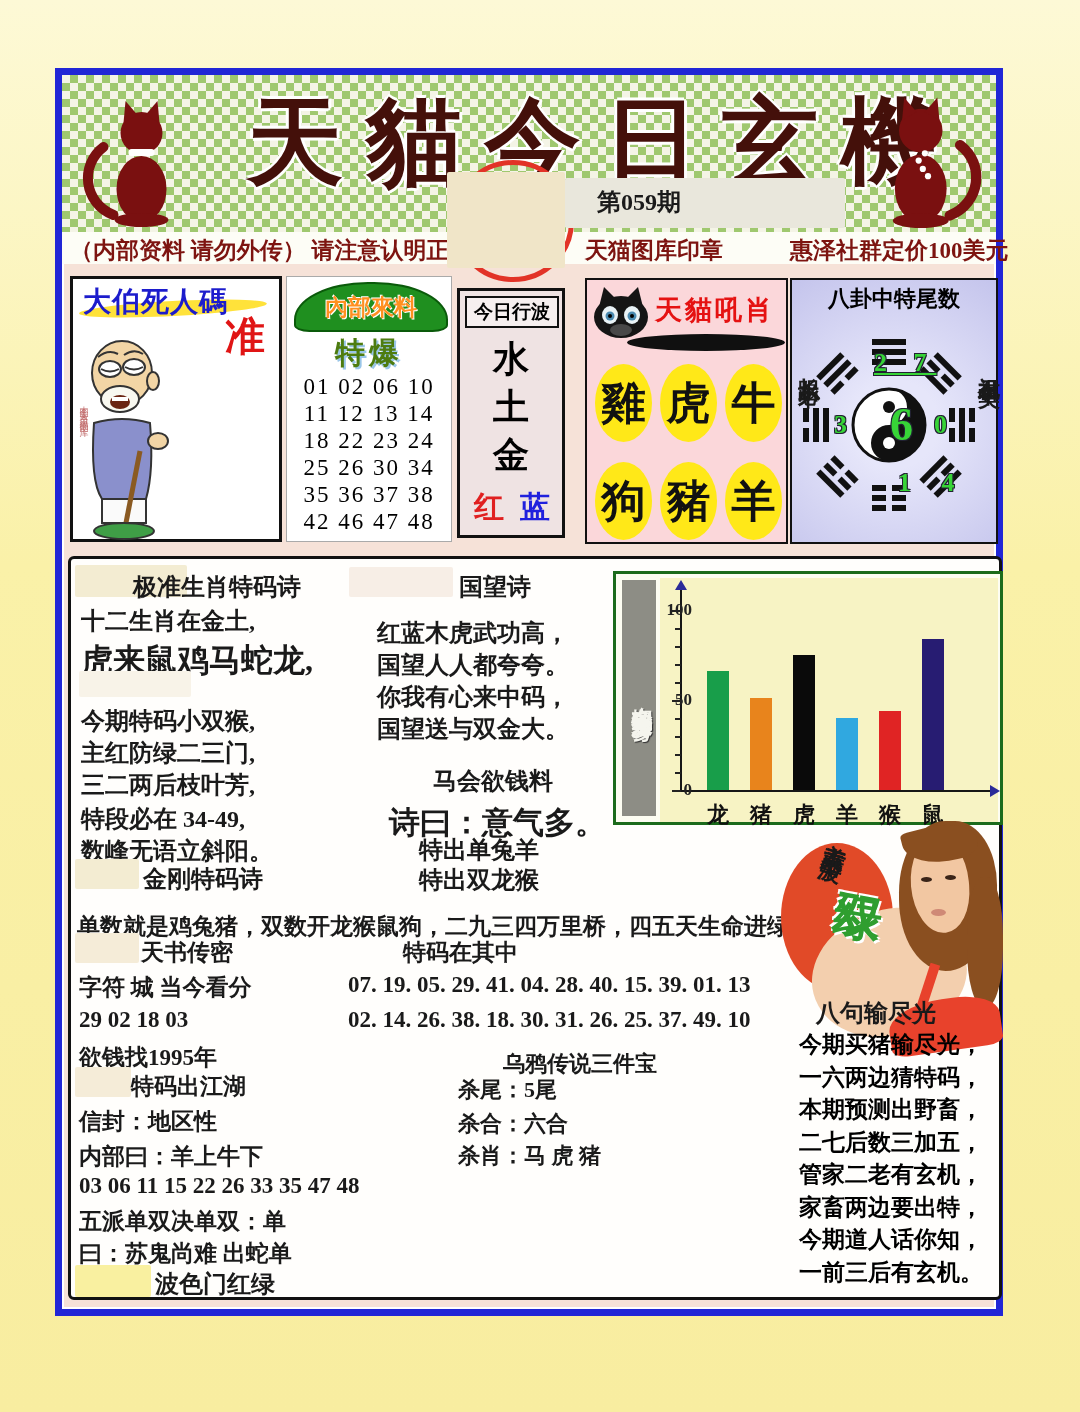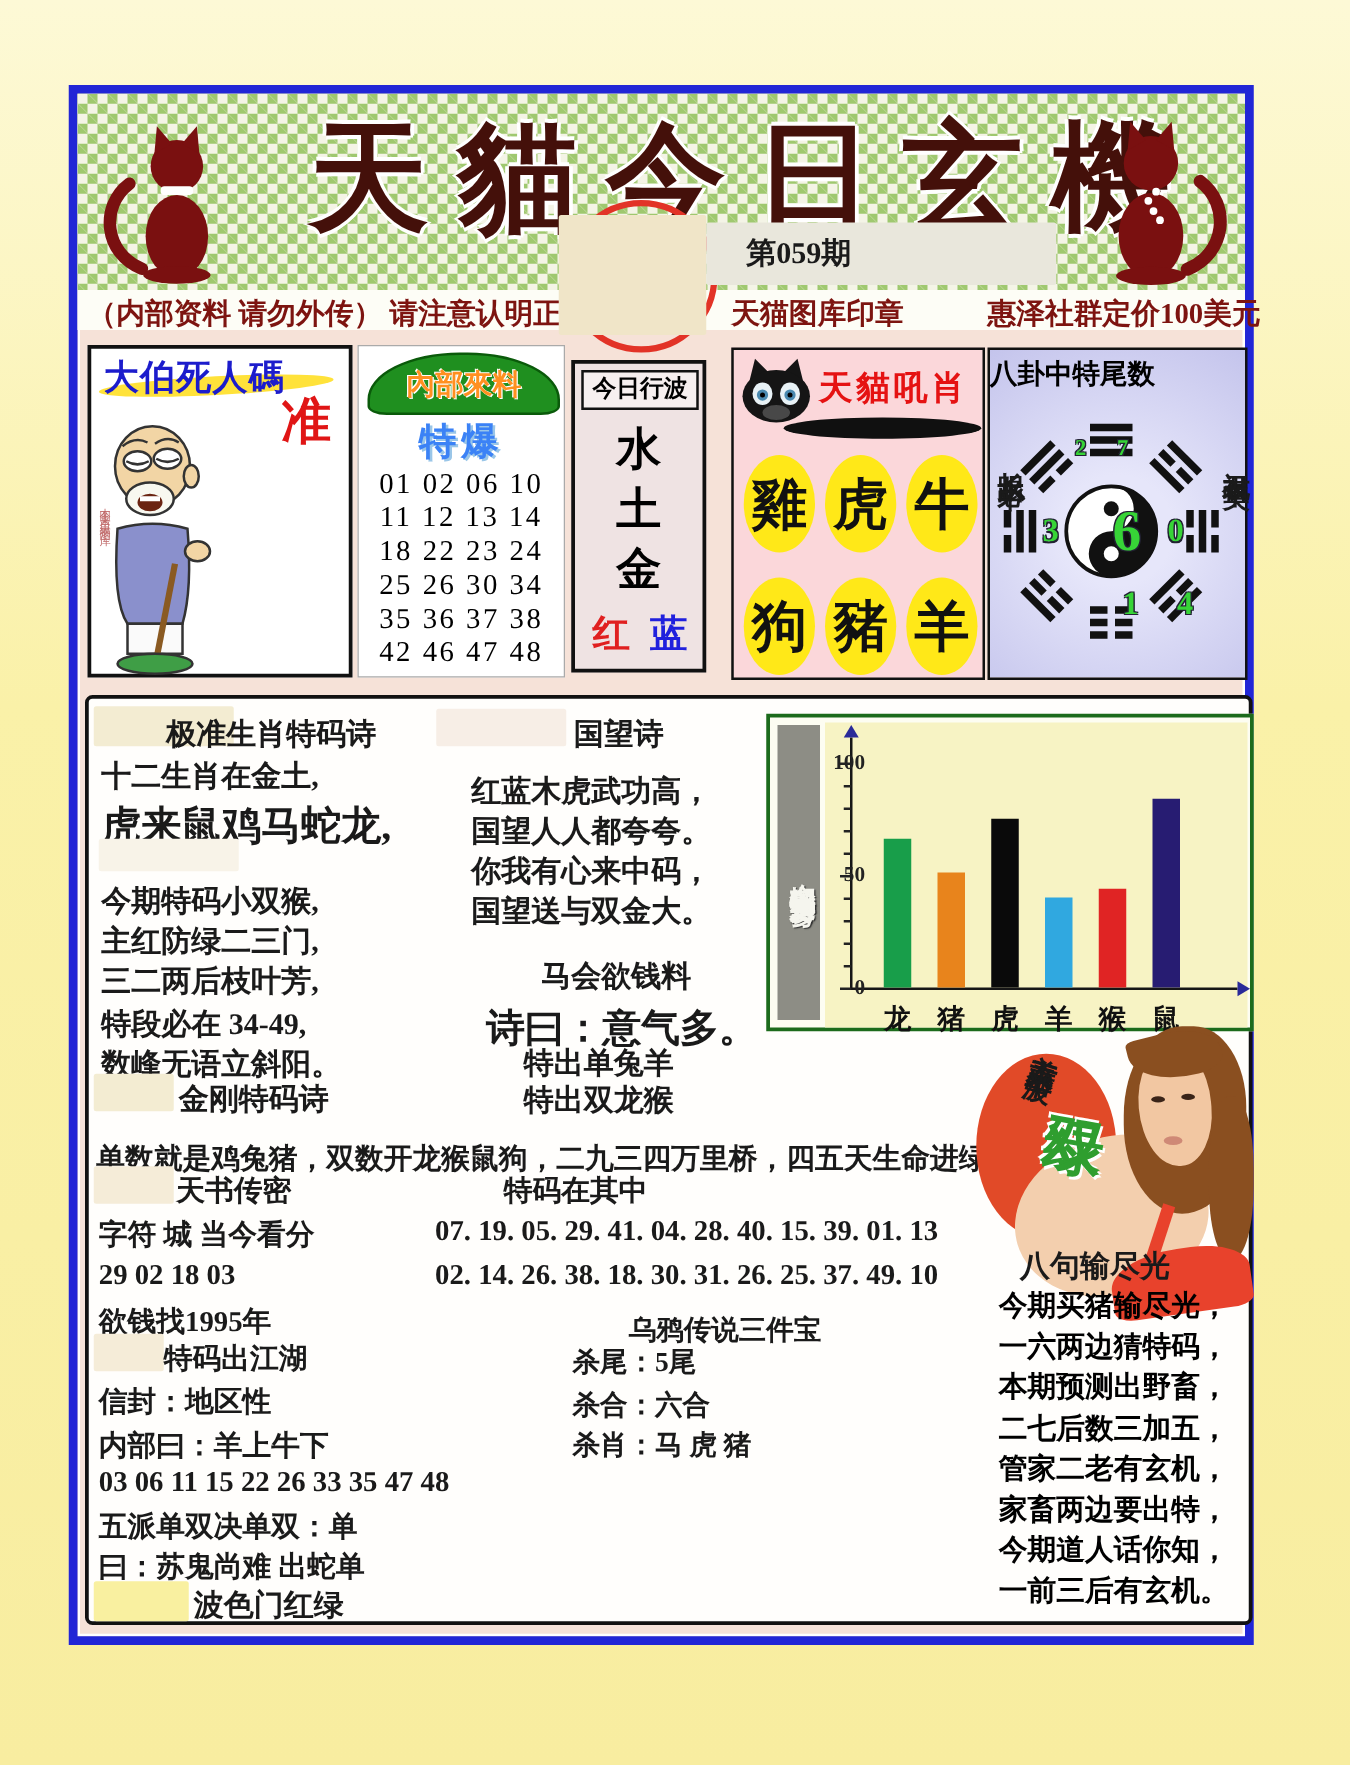--- a/index.html
+++ b/index.html
@@ -121,21 +121,21 @@
       <ellipse cx="50" cy="200" rx="30" ry="8" fill="#3f9e46" stroke="#333" stroke-width="2"></ellipse>
     </svg>
     <span class="t vtext" style="left:4px;top:120px;font-size:9px;color:#c06a6a;">本图来自天猫图库</span>
   </div>
 
   <div class="panel" style="left:286px;top:276px;width:166px;height:266px;background:#fff;border:1px solid #aaa;">
     <div class="abs" style="left:7px;top:5px;width:150px;height:46px;background:#1f8f1f;border:2px solid #0a5a0a;border-radius:48% 48% 10% 10% / 75% 75% 14% 14%;display:flex;align-items:center;justify-content:center;">
       <span class="b" style="font-size:23px;color:#ff9020;text-shadow:1px 1px 0 #fff,-1px -1px 0 #fff;">內部來料</span>
     </div>
     <div class="abs" style="left:0;top:56px;width:100%;text-align:center;">
-      <span class="b" style="font-size:30px;color:#3b82f6;text-shadow:2px 2px 0 #9ac6e8;letter-spacing:4px;">特爆</span>
+      <span class="b" style="font-size:30px;color:#4d7c0f;text-shadow:2px 2px 0 #9ac6e8;letter-spacing:4px;">特爆</span>
     </div>
     <div class="abs" style="left:0;top:96px;width:100%;text-align:center;line-height:27px;font-size:23px;font-weight:normal;letter-spacing:2px;">
       <div>01 02 06 10</div>
       <div>11 12 13 14</div>
       <div>18 22 23 24</div>
       <div>25 26 30 34</div>
       <div>35 36 37 38</div>
       <div>42 46 47 48</div>
     </div>
   </div>
@@ -182,21 +182,21 @@
       </div>
     <div class="oval" style="left:73px;top:182px;">
         <span>豬</span>
       </div>
     <div class="oval" style="left:138px;top:182px;">
         <span>羊</span>
       </div>
   </div>
 
   <div class="panel" style="left:790px;top:278px;width:208px;height:266px;background:radial-gradient(circle at 50% 55%, #e6e6fa 25%, #c4c4ec 100%);border:2px solid #111;">
-    <div class="abs" style="left:0;top:4px;width:100%;">
+    <div class="abs" style="left:0;top:4px;width:100%;text-align:center;">
       <span class="b" style="font-size:22px;">八卦中特尾数</span>
     </div>
     <svg class="abs" style="left:0;top:28px;" width="208" height="238" viewBox="0 0 208 238">
       <g fill="#111">
         <g transform="translate(97,42)">
             <rect x="-17" y="-11" width="34" height="6"></rect>
             <rect x="-17" y="-1" width="34" height="6"></rect>
             <rect x="-17" y="9" width="34" height="6"></rect>
           </g>
         <g transform="translate(150,64) rotate(45)">
@@ -247,21 +247,21 @@
             <rect x="3" y="9" width="14" height="6"></rect>
           </g>
       </g>
       <circle cx="97" cy="117" r="36" fill="#fff" stroke="#111" stroke-width="3"></circle>
       <path d="M97,81 A36,36 0 0 1 97,153 A18,18 0 0 1 97,117 A18,18 0 0 0 97,81 Z" fill="#111"></path>
       <circle cx="97" cy="99" r="6" fill="#111"></circle>
       <circle cx="97" cy="135" r="6" fill="#fff"></circle>
     </svg>
     <span class="t vtext b" style="left:2px;top:80px;font-size:22px;">长跟必中</span>
     <span class="t vtext b" style="left:182px;top:80px;font-size:22px;">祝君中奖</span>
-    <span class="gnum" style="left:68px;top:68px;font-size:18px;letter-spacing:10px;">2 7</span>
+    <span class="gnum" style="left:82px;top:68px;font-size:26px;letter-spacing:10px;text-decoration:underline;">2 7</span>
     <span class="gnum" style="left:42px;top:130px;font-size:26px;">3</span>
     <span class="gnum" style="left:98px;top:118px;font-size:46px;">6</span>
     <span class="gnum" style="left:142px;top:130px;font-size:26px;">0</span>
     <span class="gnum" style="left:66px;top:188px;font-size:26px;letter-spacing:12px;margin-left:40px;">1 4</span>
   </div>
 
   <div class="mainbox">
 
     <div class="patch" style="left:4px;top:6px;width:112px;height:32px;background:#f3ecd2;"></div>
     <span class="t b" style="left:62px;top:12px;font-size:24px;">极准生肖特码诗</span>

